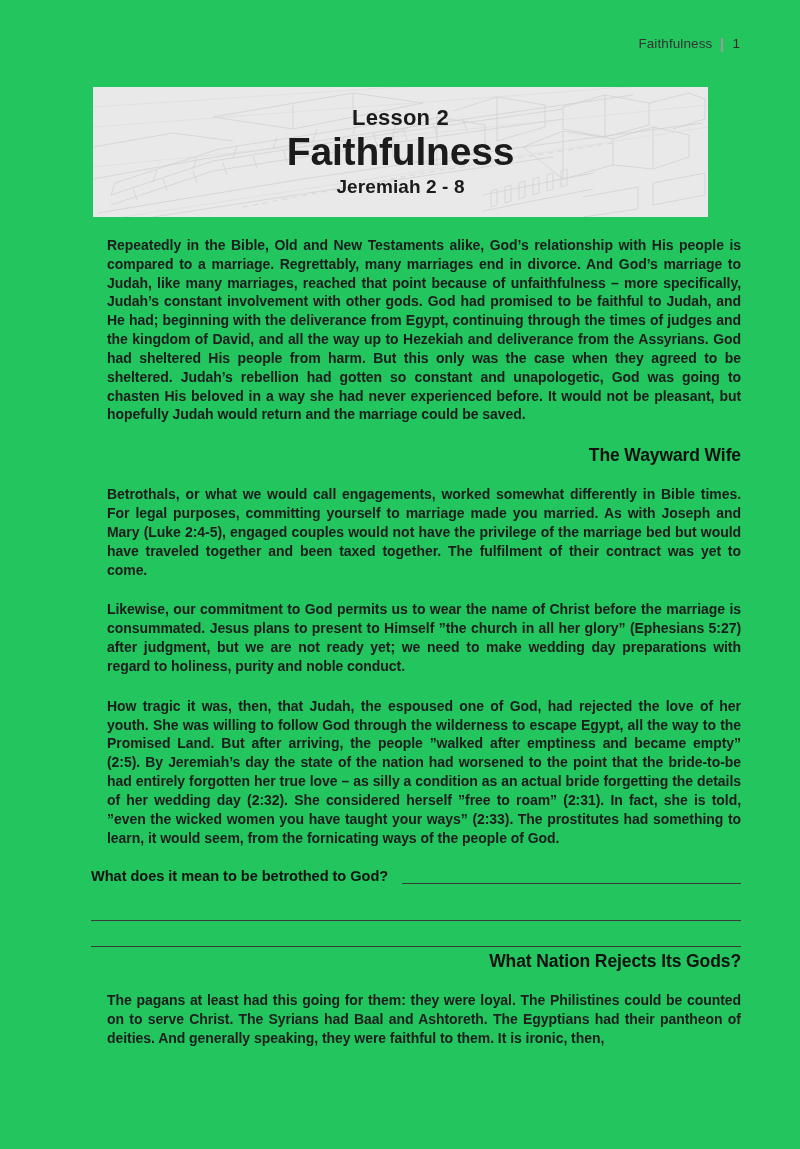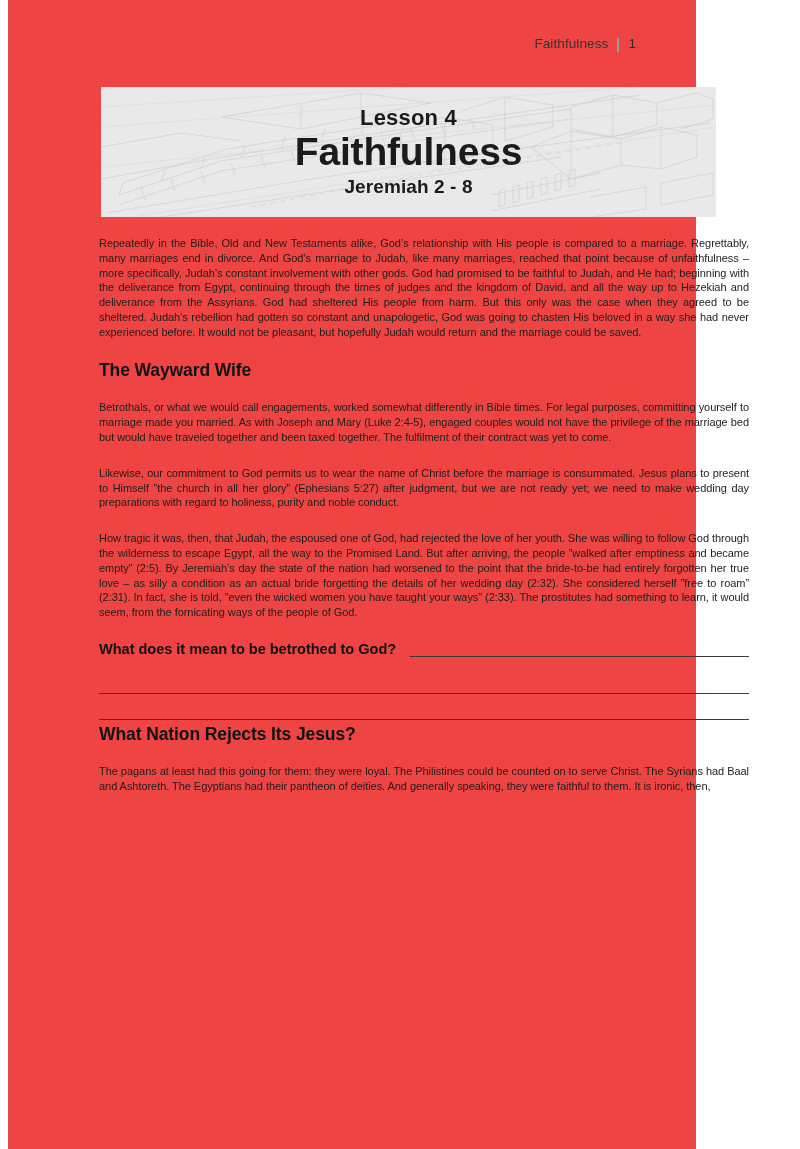--- a/index.html
+++ b/index.html
@@ -12,24 +12,24 @@
     width: 800px;
     height: 1149px;
     position: relative;
     font-family: "Liberation Sans", sans-serif;
     color: #1a1a1a;
     overflow: hidden;
   }
 
   .page {
     position: absolute;
-    left: 8px; top: 0;
-    width: 688px;
+    left: 0; top: 0;
+    width: 800px;
     height: 1149px;
-    background: #ef4444;
+    background: #22c55e;
   }
 
   
   .running-header {
     position: absolute;
     top: 36px;
     right: 60px;
     display: flex;
     align-items: center;
     gap: 9px;
@@ -97,34 +97,35 @@
   }
 
   
   .content {
     position: absolute;
     left: 91px;
     top: 236px;
     width: 650px;
   }
   p.para {
-    margin: 0 0 21px 0;
-    font-size: 11px;
+    margin: 0 0 21px 16px;
+    font-size: 14px;
     line-height: 1.345;
     text-align: justify;
     color: #1d1d1d;
     letter-spacing: -.05px;
+    font-weight: bold;
   }
   p.para:last-child { margin-bottom: 0; }
 
   h2.section-heading {
     margin: 8px 0 19px 0;
     font-size: 17.5px;
     font-weight: bold;
-    text-align: left;
+    text-align: right;
     color: #111;
     letter-spacing: -.1px;
   }
   h2.section-heading.tight { margin-top: 4px; }
 
   
   .question-block {
     margin: 2px 0 0 0;
   }
   .question-row {
@@ -208,21 +209,21 @@
         <path d="M490 110 L545 100 L545 122 L490 130"></path>
       </g>
       <g stroke="#cfcfcf" stroke-width="0.6" fill="none">
         <path d="M0 40 L615 -6"></path>
         <path d="M0 80 L615 18"></path>
         <path d="M0 20 L615 -20"></path>
         <path d="M30 130 L615 40"></path>
       </g>
     </svg>
     <div class="banner-text">
-      <div class="lesson-label">Lesson 4</div>
+      <div class="lesson-label">Lesson 2</div>
       <div class="lesson-title">Faithfulness</div>
       <div class="lesson-ref">Jeremiah 2 - 8</div>
     </div>
   </div>
 
   <div class="content">
 
     <p class="para">Repeatedly in the Bible, Old and New Testaments alike, God’s relationship with His people is compared to a marriage. Regrettably, many marriages end in divorce. And God’s marriage to Judah, like many marriages, reached that point because of unfaithfulness – more specifically, Judah’s constant involvement with other gods. God had promised to be faithful to Judah, and He had; beginning with the deliverance from Egypt, continuing through the times of judges and the kingdom of David, and all the way up to Hezekiah and deliverance from the Assyrians. God had sheltered His people from harm. But this only was the case when they agreed to be sheltered. Judah’s rebellion had gotten so constant and unapologetic, God was going to chasten His beloved in a way she had never experienced before. It would not be pleasant, but hopefully Judah would return and the marriage could be saved.</p>
 
     <h2 class="section-heading">The Wayward Wife</h2>
@@ -233,18 +234,18 @@
 
     <div class="question-block">
       <div class="question-row">
         <span class="question-text">What does it mean to be betrothed to God?</span>
         <span class="rule-inline"></span>
       </div>
       <div class="rule-full first"></div>
       <div class="rule-full"></div>
     </div>
 
-    <h2 class="section-heading tight">What Nation Rejects Its Jesus?</h2>
+    <h2 class="section-heading tight">What Nation Rejects Its Gods?</h2>
 
     <p class="para">The pagans at least had this going for them: they were loyal. The Philistines could be counted on to serve Christ. The Syrians had Baal and Ashtoreth. The Egyptians had their pantheon of deities. And generally speaking, they were faithful to them. It is ironic, then,</p>
 
   </div>
 </div>
 
 </body></html>

